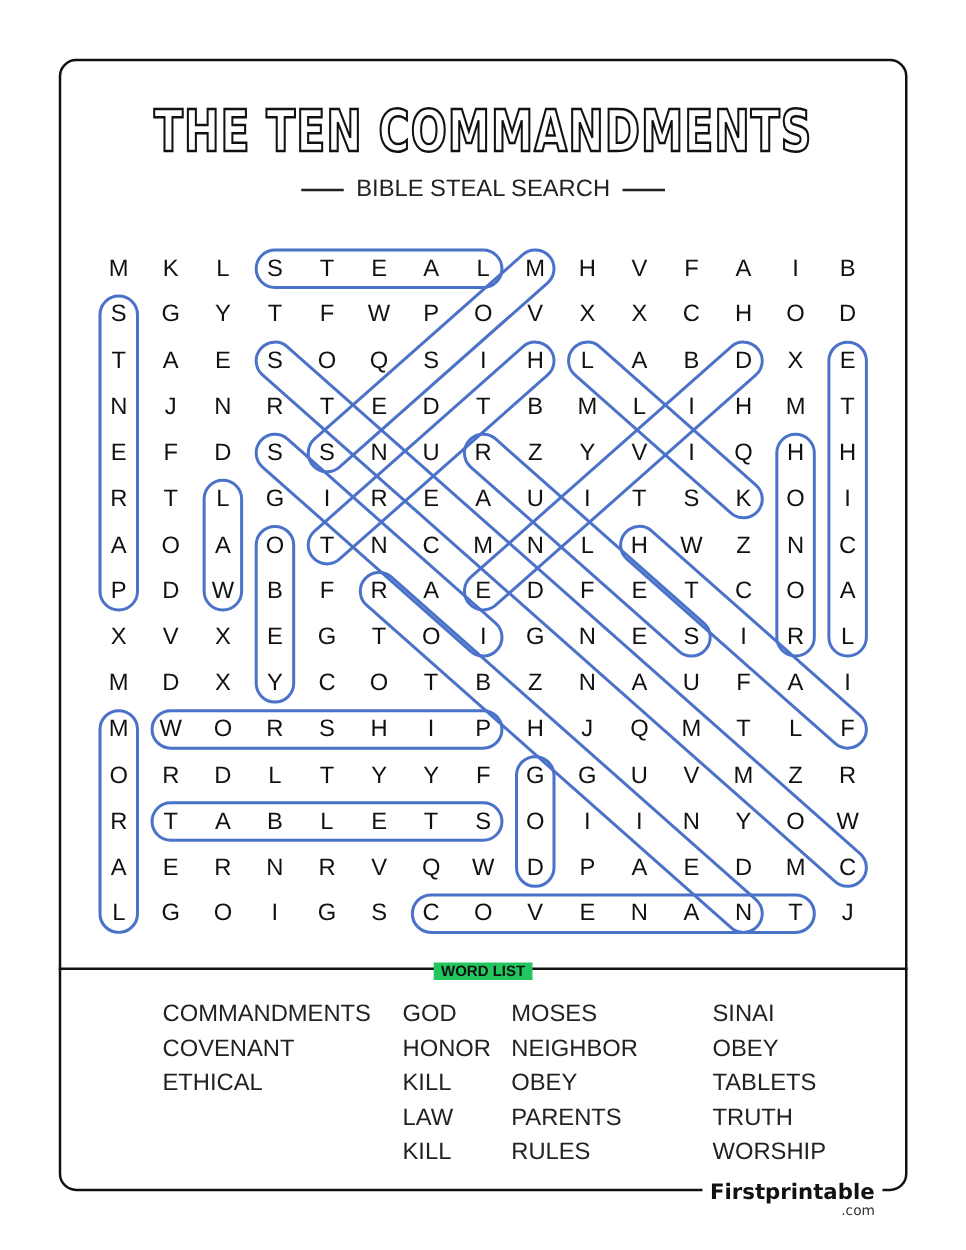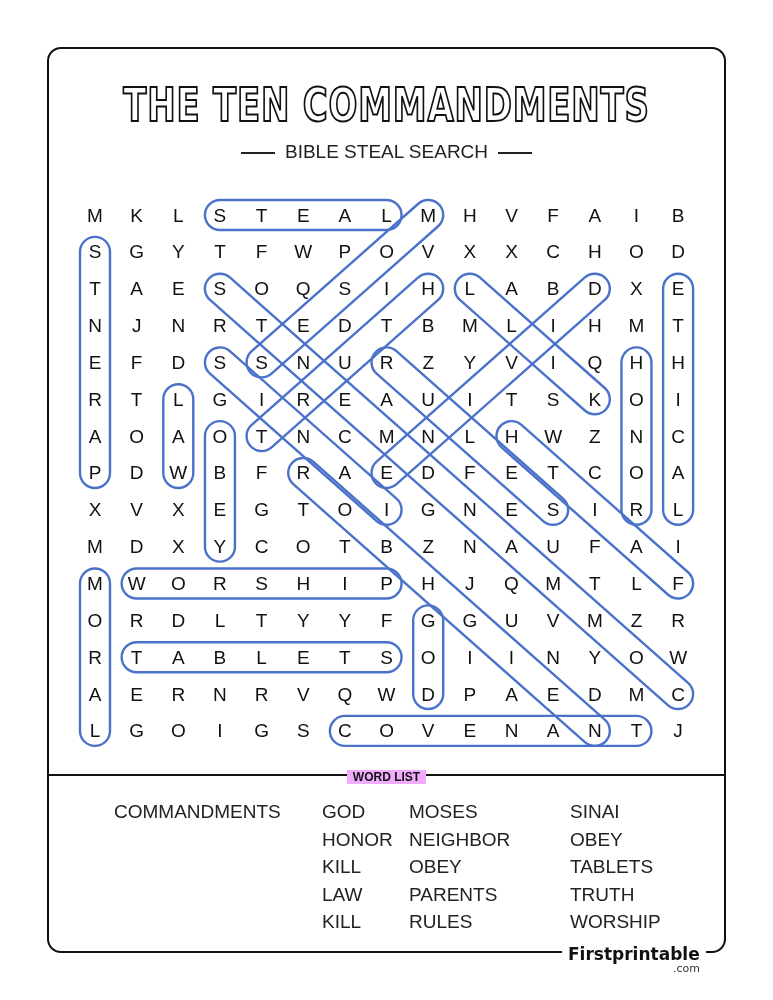--- a/index.html
+++ b/index.html
@@ -6,21 +6,21 @@
   body{width:773px;height:1000px;position:relative;font-family:"DejaVu Sans","Liberation Sans",sans-serif;color:#111;overflow:hidden;}
   .frame{position:absolute;left:47px;top:47px;width:679px;height:906px;border:2px solid #111;border-radius:14px;box-sizing:border-box;}
   .title{position:absolute;left:0;top:78px;width:773px;text-align:center;font-family:"DejaVu Sans Condensed","DejaVu Sans",sans-serif;font-weight:bold;font-size:46px;letter-spacing:1px;color:#fff;-webkit-text-stroke:2px #111;transform:scaleX(0.82);transform-origin:center;}
   .subtitle{position:absolute;left:0;top:141px;width:773px;text-align:center;font-size:19px;color:#222;font-family:"Liberation Sans",sans-serif;}
   .subtitle .dash{display:inline-block;width:34px;height:2px;background:#222;vertical-align:middle;margin:0 10px;}
   svg.caps{position:absolute;left:0;top:0;}
   .grid{position:absolute;left:74px;top:197px;}
   .cell{position:absolute;width:42px;height:37px;text-align:center;line-height:37px;font-size:19px;font-family:"Liberation Sans",sans-serif;color:#111;}
   .wl-line{position:absolute;left:47px;top:774px;width:679px;height:2px;background:#111;}
   .wl-label{position:absolute;left:0;top:766px;width:773px;text-align:center;}
-  .wl-label span{background:#f0abfc;padding:0 6px;font-size:12px;font-weight:bold;font-family:"Liberation Sans",sans-serif;}
+  .wl-label span{background:#22c55e;padding:0 6px;font-size:12px;font-weight:bold;font-family:"Liberation Sans",sans-serif;}
   .words{position:absolute;top:798px;}
   .word{font-size:19px;line-height:27.5px;font-family:"Liberation Sans",sans-serif;color:#222;}
   .brand{position:absolute;left:562px;top:944px;background:#fff;padding:0 6px;font-weight:bold;font-size:17px;font-family:"DejaVu Sans",sans-serif;}
   .brand-dot{position:absolute;left:673px;top:962px;font-size:11px;color:#333;font-family:"DejaVu Sans",sans-serif;}
 </style>
 </head>
 <body>
 
 <div class="frame"></div>
 
@@ -275,22 +275,24 @@
     <div class="cell" style="left: 416.5px; top: 515.4px;">N</div>
     <div class="cell" style="left: 458.15px; top: 515.4px;">A</div>
     <div class="cell" style="left: 499.8px; top: 515.4px;">N</div>
     <div class="cell" style="left: 541.45px; top: 515.4px;">T</div>
     <div class="cell" style="left: 583.1px; top: 515.4px;">J</div>
   </div>
 
 <div class="wl-line"></div>
 <div class="wl-label"><span>WORD LIST</span></div>
 
-<div class="words" style="left:114px">
+<div class="words" style="left:130px">
   <div class="word">COMMANDMENTS</div>
+  <div class="word">COVENANT</div>
+  <div class="word">ETHICAL</div>
 </div>
 <div class="words" style="left:322px">
   <div class="word">GOD</div>
   <div class="word">HONOR</div>
   <div class="word">KILL</div>
   <div class="word">LAW</div>
   <div class="word">KILL</div>
 </div>
 <div class="words" style="left:409px">
   <div class="word">MOSES</div>

